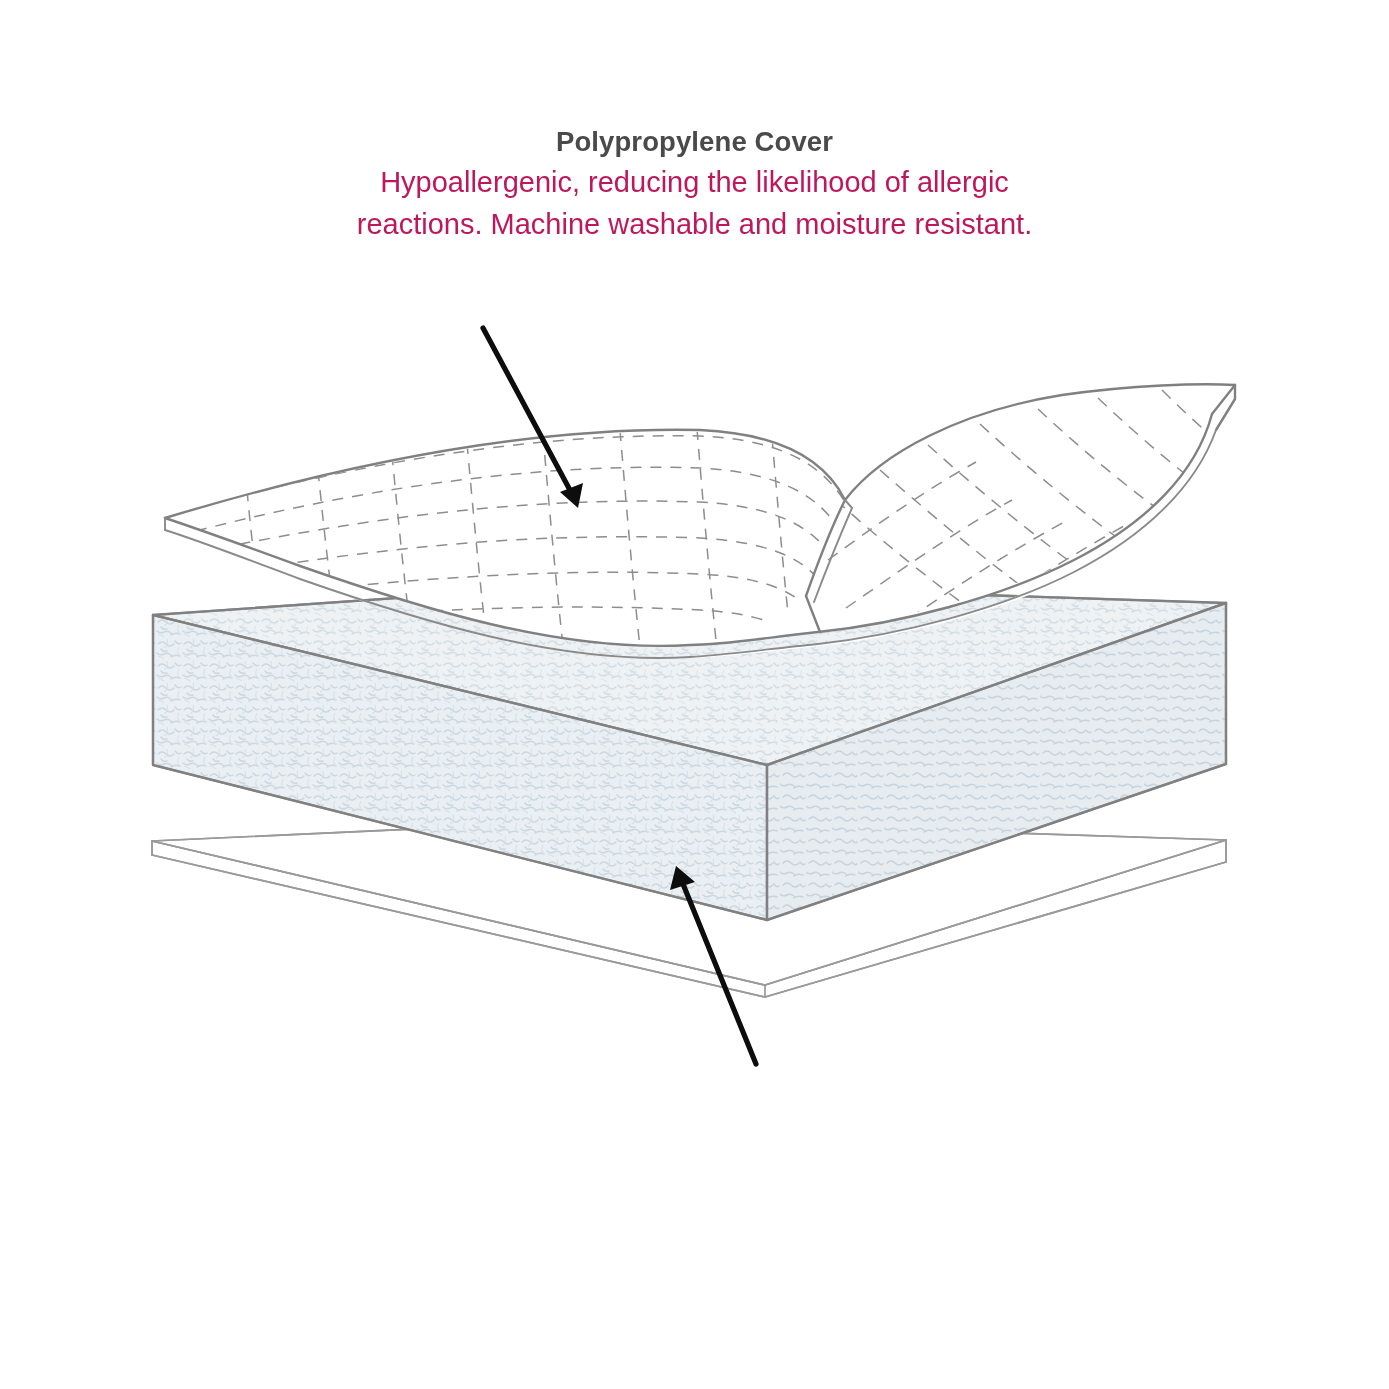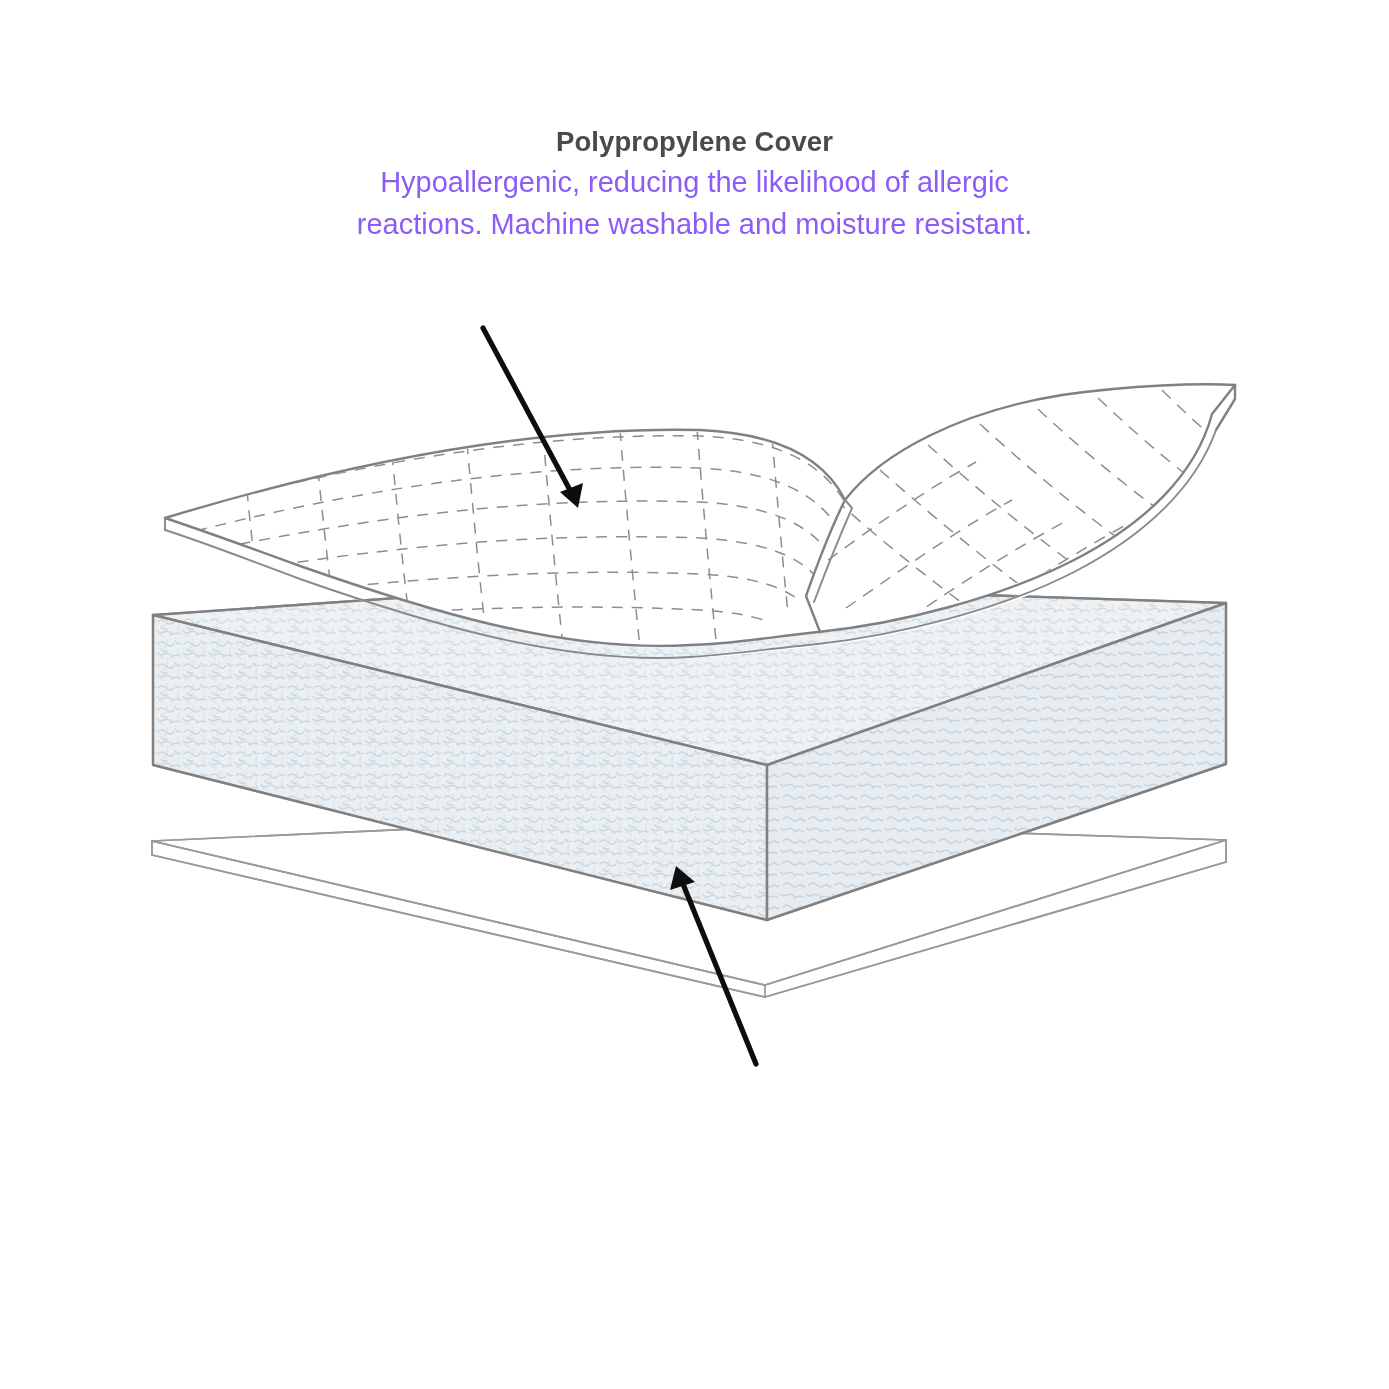--- a/index.html
+++ b/index.html
@@ -32,21 +32,21 @@
     font-weight: bold;
     letter-spacing: 0.1px;
     line-height: 1.18;
     color: #4a4a4a;
     margin: 0 0 4px 0;
   }
   .caption-body {
     font-size: 29px;
     font-weight: 400;
     line-height: 1.42;
-    color: #8b5cf6;
+    color: #be185d;
     margin: 0 auto;
     max-width: 760px;
   }
   #caption-top { top: 126px; }
   #caption-bottom { top: 1090px; }
   svg#diagram {
     position: absolute;
     top: 0;
     left: 0;
     width: 1389px;

